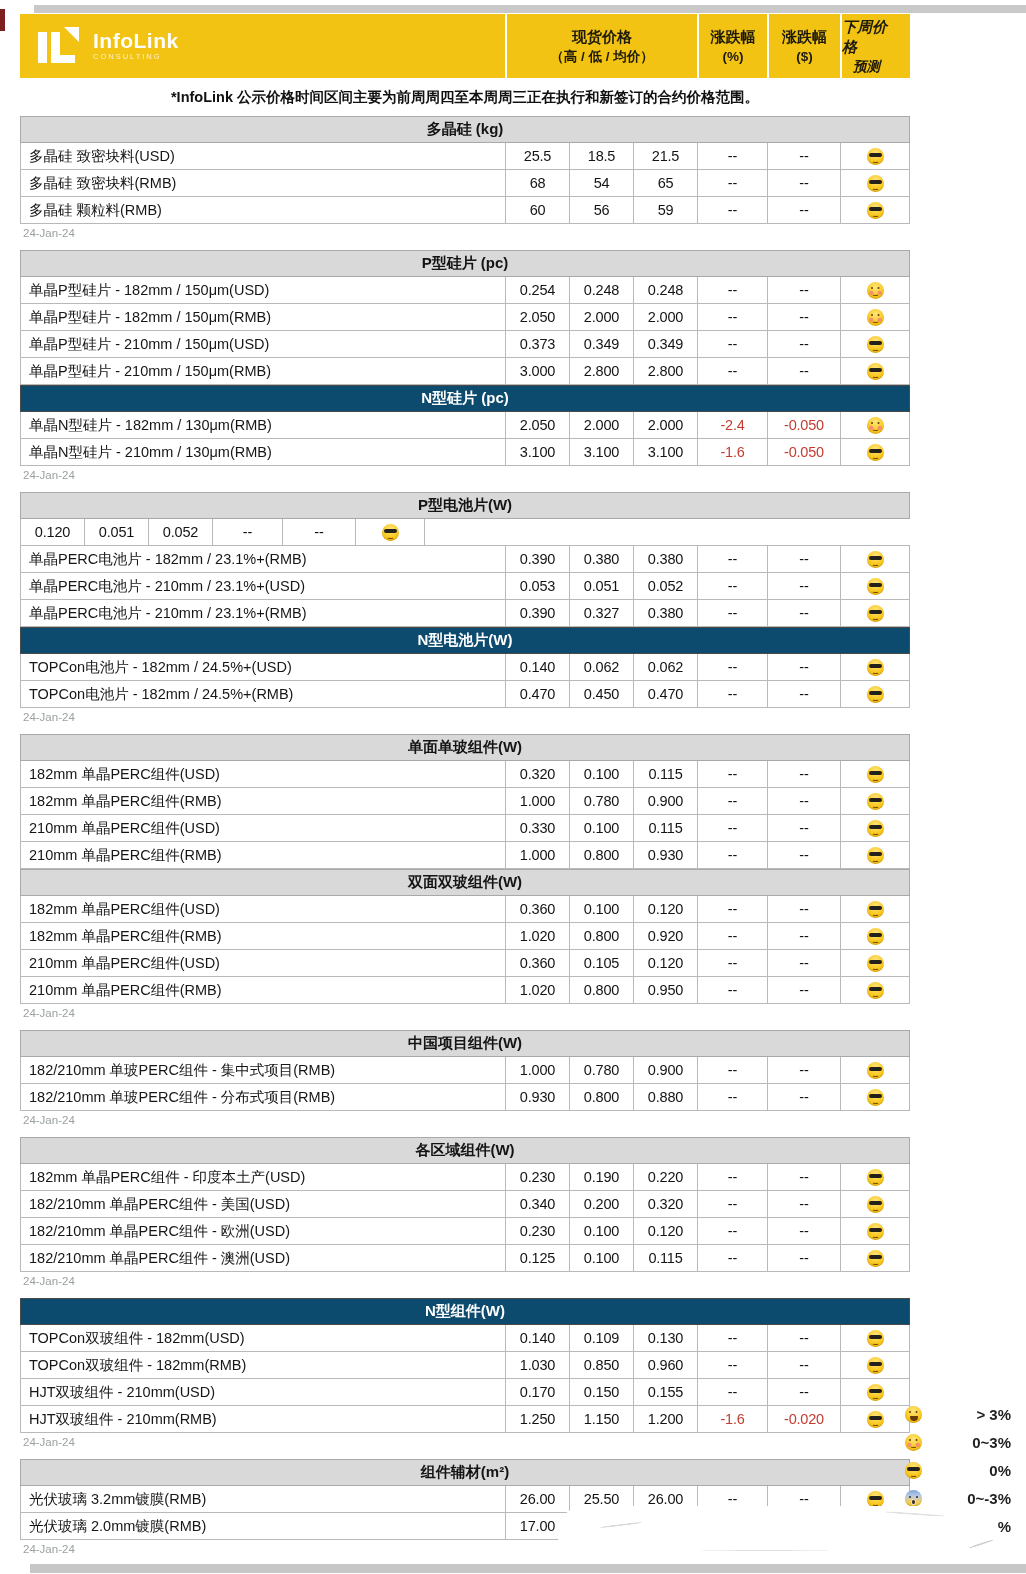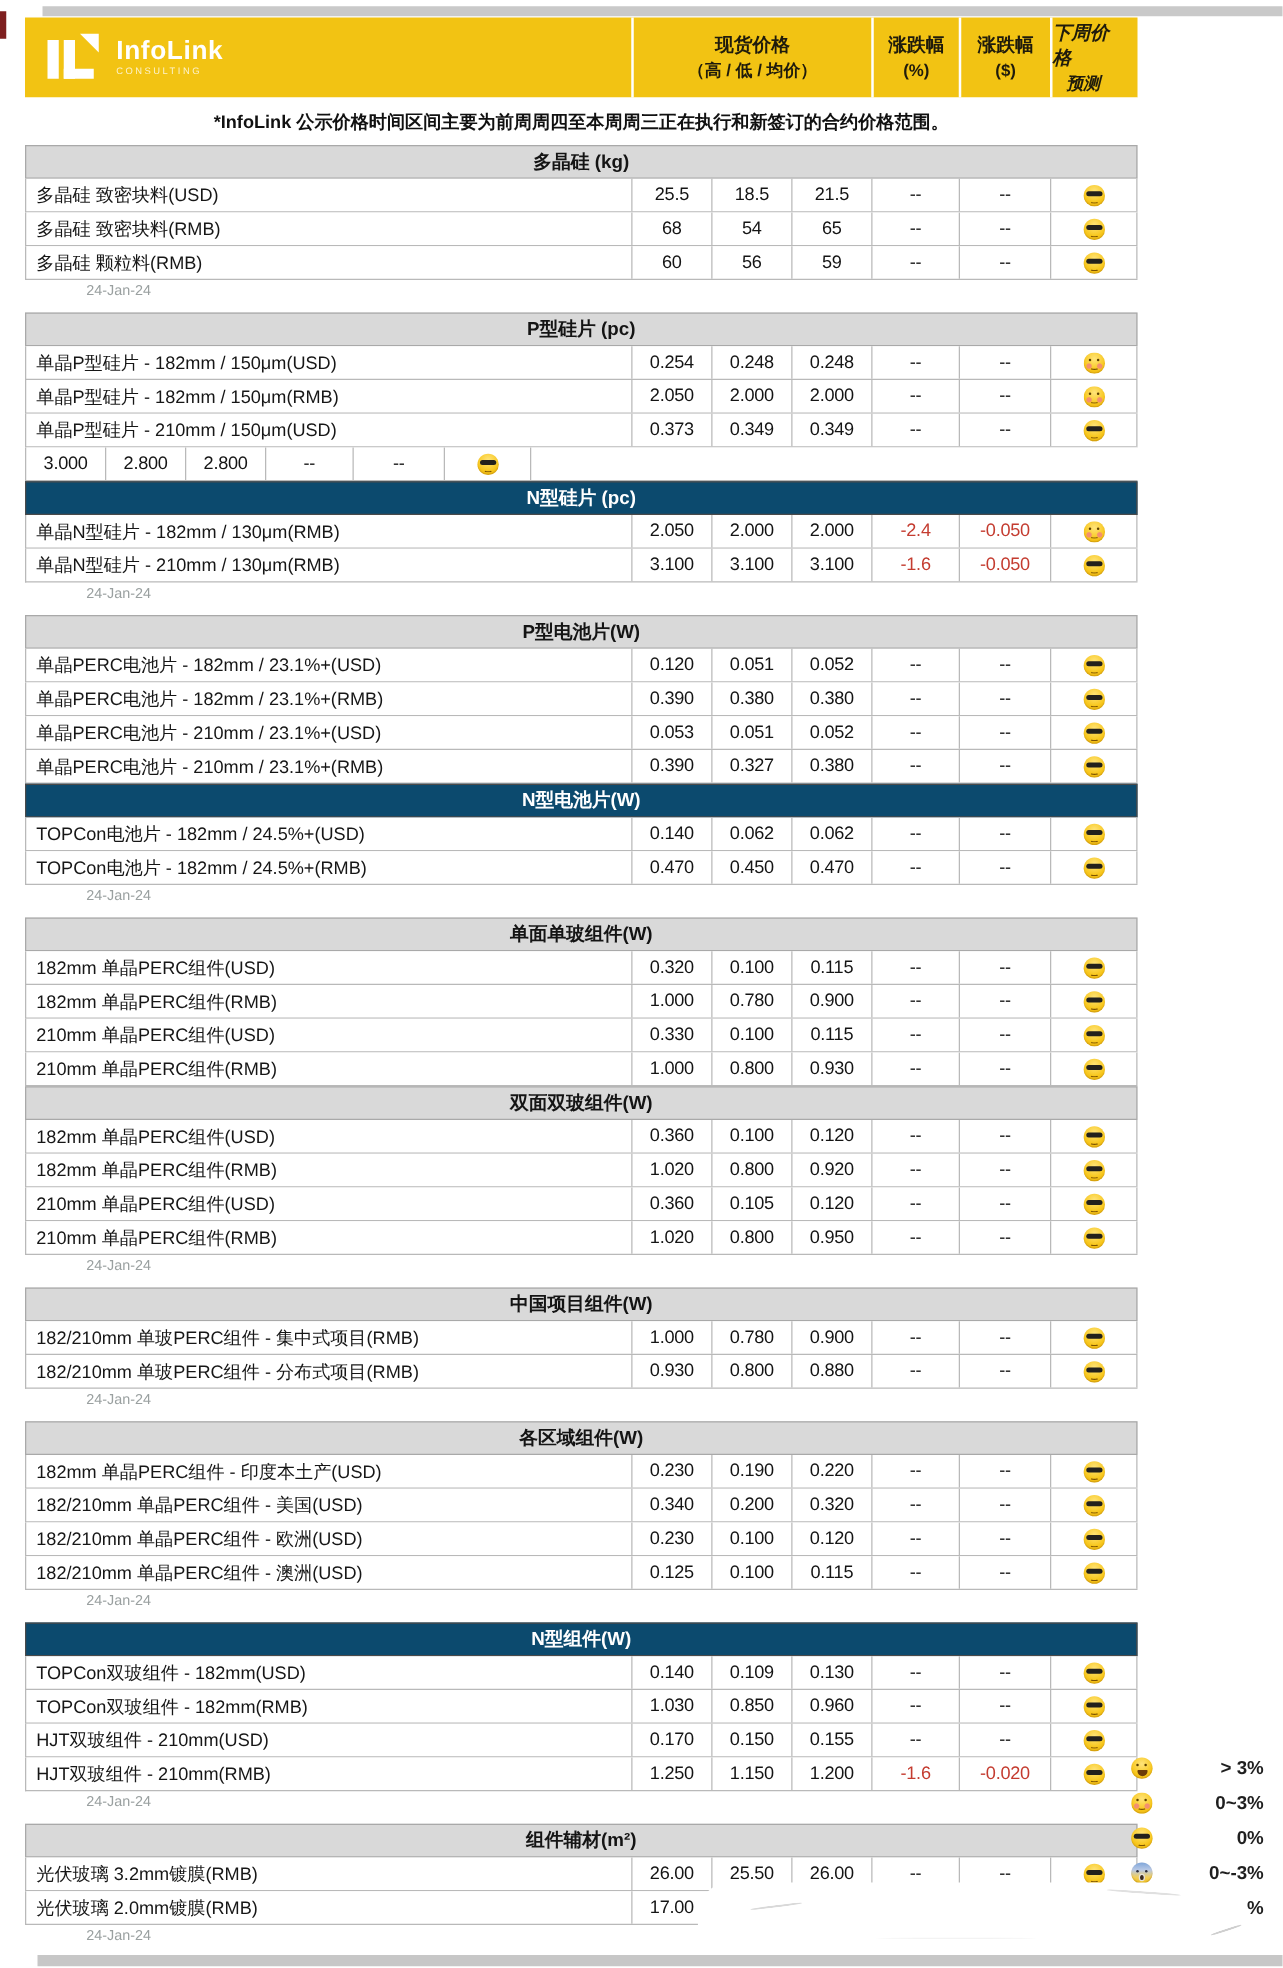--- a/index.html
+++ b/index.html
@@ -52,21 +52,21 @@
         border-bottom:1px solid #b9b9b9;box-sizing:border-box;}
   .cell{box-sizing:border-box;border-right:1px solid #b9b9b9;display:flex;align-items:center;flex:none;}
   .lbl{width:485px;padding-left:8px;font-size:14.5px;color:#161616;}
   .num{justify-content:center;font-size:14.5px;color:#141414;letter-spacing:-0.2px;}
   .w-hl{width:64px;}
   .w-pct{width:70px;}
   .w-usd{width:73px;}
   .w-emo{width:69px;justify-content:center;}
   .neg{color:#c43c30;}
 
-  .daterow{height:18px;display:flex;align-items:center;font-size:11.5px;color:#9aa0a0;padding-left:3px;margin-left:46px;}
+  .daterow{height:18px;display:flex;align-items:center;font-size:11.5px;color:#9aa0a0;padding-left:3px;}
   .gap{height:8px;}
 
   
   .emj{width:17px;height:17px;border-radius:50%;position:relative;display:inline-block;flex:none;
        background:radial-gradient(circle at 50% 30%,#ffe47a 0%,#f8c71c 60%,#eeb40e 100%);
        box-shadow:inset 0 -1px 1px rgba(150,100,0,.35);}
   .emj.cool::before{content:"";position:absolute;left:2px;right:2px;top:5px;height:4.5px;
        background:#23211c;border-radius:2px;}
   .emj.cool::after{content:"";position:absolute;left:5px;right:5px;bottom:2px;height:4px;
        border:1.5px solid transparent;border-bottom-color:#7c5200;border-radius:50%;box-sizing:border-box;}
@@ -207,20 +207,21 @@
         <div class="cell num w-hl">0.373</div>
         <div class="cell num w-hl">0.349</div>
         <div class="cell num w-hl">0.349</div>
         <div class="cell num w-pct">--</div>
         <div class="cell num w-usd">--</div>
         <div class="cell w-emo">
           <span class="emj cool"></span>
         </div>
       </div>
       <div class="prow">
+        <div class="cell lbl">单晶P型硅片 - 210mm / 150μm(RMB)</div>
         <div class="cell num w-hl">3.000</div>
         <div class="cell num w-hl">2.800</div>
         <div class="cell num w-hl">2.800</div>
         <div class="cell num w-pct">--</div>
         <div class="cell num w-usd">--</div>
         <div class="cell w-emo">
           <span class="emj cool"></span>
         </div>
       </div>
       <div class="section-header dark">N型硅片 (pc)</div>
@@ -243,21 +244,20 @@
         <div class="cell num w-pct neg">-1.6</div>
         <div class="cell num w-usd neg">-0.050</div>
         <div class="cell w-emo">
           <span class="emj cool"></span>
         </div>
       </div>
       <div class="daterow">24-Jan-24</div>
       <div class="gap"></div>
       <div class="section-header light">P型电池片(W)</div>
       <div class="prow">
-        <div class="cell lbl">单晶PERC电池片 - 182mm / 23.1%+(USD)</div>
         <div class="cell num w-hl">0.120</div>
         <div class="cell num w-hl">0.051</div>
         <div class="cell num w-hl">0.052</div>
         <div class="cell num w-pct">--</div>
         <div class="cell num w-usd">--</div>
         <div class="cell w-emo">
           <span class="emj cool"></span>
         </div>
       </div>
       <div class="prow">

